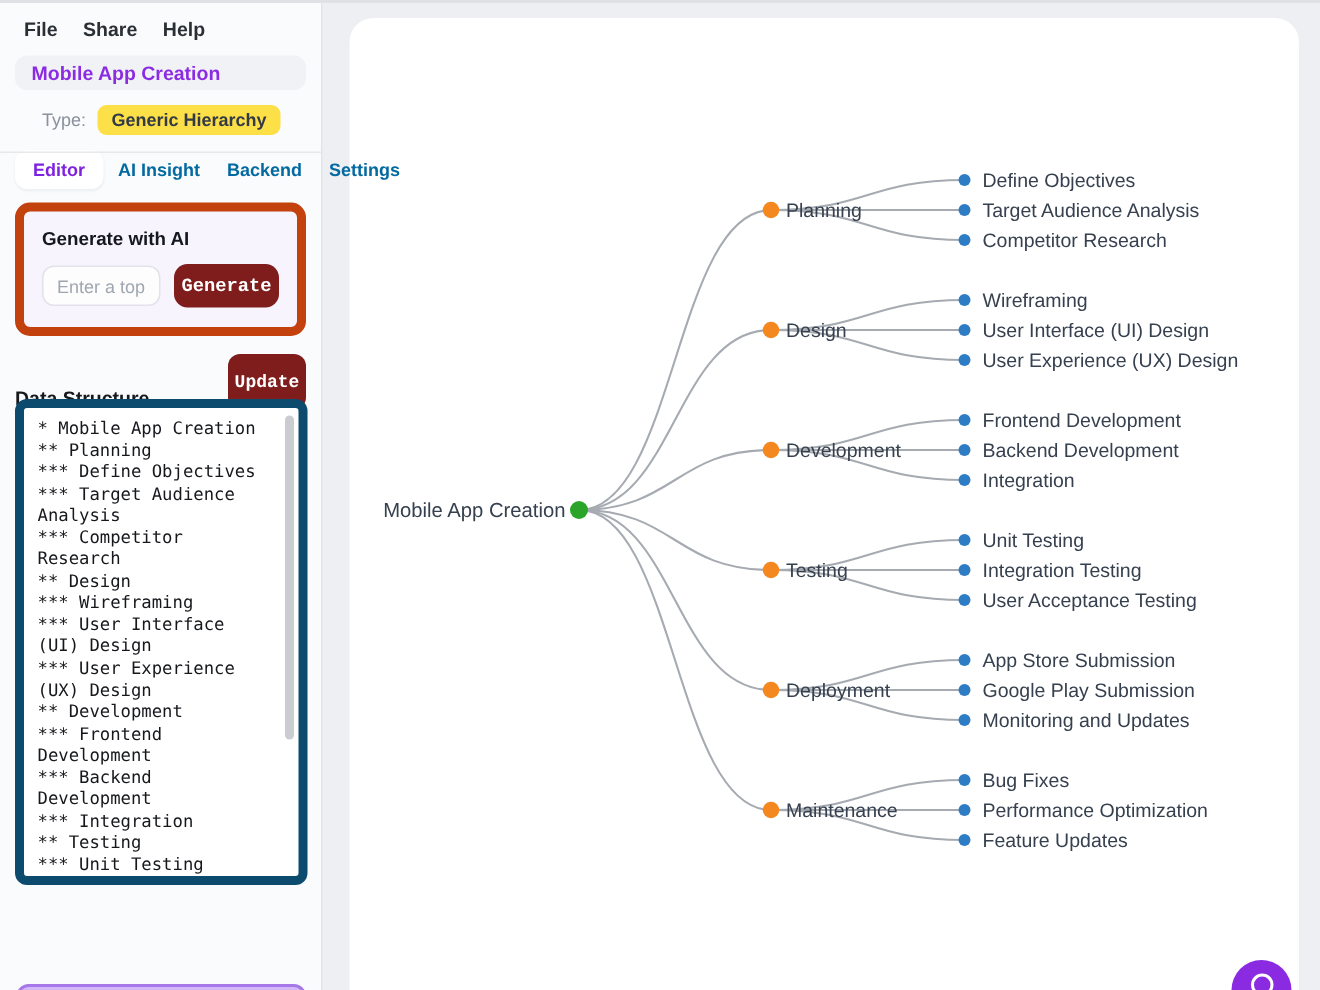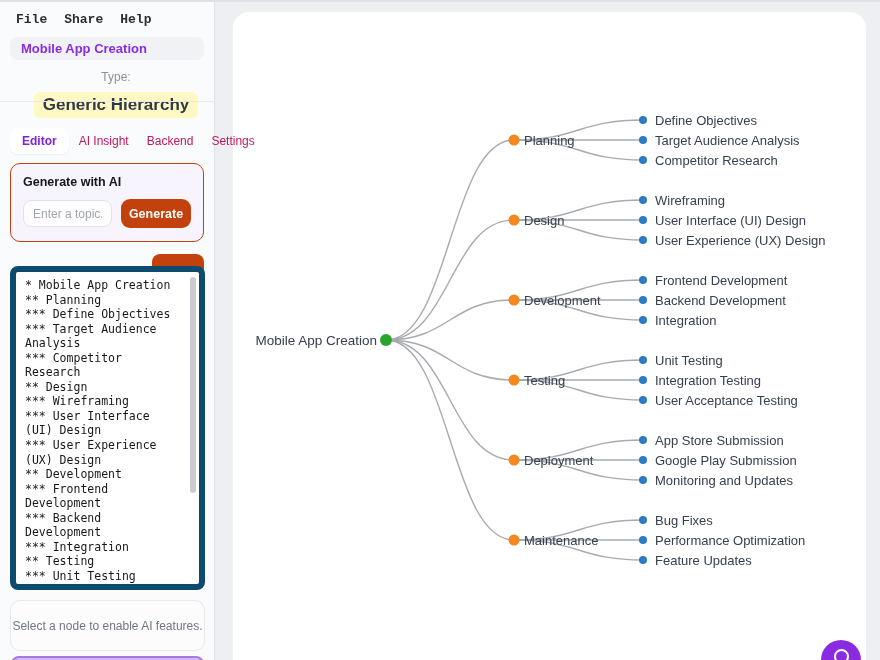--- a/index.html
+++ b/index.html
@@ -10,63 +10,63 @@
     position:relative;
     color:#1f2630;
   }
   .top-strip { position:absolute; top:0; left:0; width:880px; height:2px; background:#e0e1e4; z-index:50; }
 
   
   .sidebar {
     position:absolute; left:0; top:0; width:215px; height:660px;
     background:#fafbfc; border-right:1px solid #e0e2e5; z-index:10;
   }
-  .menubar { display:flex; gap:17px; padding:12px 0 0 16px;font-family:Liberation Mono, monospace; }
+  .menubar { display:flex; gap:17px; padding:12px 0 0 16px; }
   .menu-item { font-size:13px; font-weight:600; color:#2a2f36; cursor:default; }
 
   .title-box {
     margin:10px 10px 0 10px; background:#f1f2f5; border-radius:8px;
     padding:5px 11px; height:23px; display:flex; align-items:center;
   }
   .title-text { font-size:13px; font-weight:700; color:#8b2be2; white-space:nowrap; }
 
-  .type-row { display:flex; align-items:center; gap:8px; margin:10px 10px 0 28px;flex-direction:column; }
+  .type-row { display:flex; align-items:center; gap:8px; margin:10px 10px 0 28px; }
   .type-label { font-size:12px; color:#8a919c; }
   .type-pill {
-    background:#fef9c3; border-radius:6px; padding:3px 9px;
-    font-size:17px; font-weight:700; color:#323a45;
+    background:#fde047; border-radius:6px; padding:3px 9px;
+    font-size:12px; font-weight:700; color:#323a45;
   }
   .divider { position:absolute; left:0; width:215px; height:1px; background:#e7e8ea; }
   .divider.d1 { top:101px; }
 
   .tabs { display:flex; align-items:flex-start; gap:2px; padding:10px 2px 0 10px; }
-  .tab { font-size:12px; color:#be185d; padding:6px 8px; white-space:nowrap; }
+  .tab { font-size:12px; color:#0369a1; padding:6px 8px; white-space:nowrap;font-weight:bold; }
   .tab-active-wrap { display:flex; flex-direction:row; align-items:stretch; }
   .tab.active {
     background:#ffffff; border-radius:8px; color:#7e22e0; font-weight:700;
     box-shadow:0 1px 2px rgba(0,0,0,0.06); padding:6px 12px;
   }
   .tab-underline { height:3px; background:#7e22e0; border-radius:2px; margin-top:2px; }
 
   .gen-panel {
-    margin:9px 10px 0 10px; background:#f7f4fe; border:1px solid #c2410c;
+    margin:9px 10px 0 10px; background:#f7f4fe; border:6px solid #c2410c;
     border-radius:10px; padding:11px 12px 13px 12px;
   }
   .gen-heading { font-size:12.5px; font-weight:700; color:#15181d; }
   .gen-row { display:flex; gap:9px; margin-top:10px; align-items:center; }
   .gen-input {
     flex:1; min-width:0; height:27px; border:1px solid #e3e1e9; border-radius:8px;
     background:#fdfdfe; padding:0 9px; font-size:12px; color:#333;
     font-family:"Liberation Sans", sans-serif; outline:none;
   }
   .gen-input::placeholder { color:#a0a6b0; }
   .btn-purple {
-    background:#c2410c; color:#ffffff; border:none; border-radius:9px;
+    background:#7f1d1d; color:#ffffff; border:none; border-radius:9px;
     font-size:12.5px; font-weight:700; cursor:pointer;
-    font-family:Liberation Sans, sans-serif;
+    font-family:Liberation Mono, monospace;
   }
   .gen-btn { width:70px; height:29px; }
 
   .ds-row { display:flex; justify-content:space-between; align-items:flex-end; margin:12px 10px 0 10px; }
   .ds-heading { font-size:13px; font-weight:700; color:#15181d; }
   .ds-btn { width:52px; height:37px; border-radius:8px; font-size:12px; }
 
   .ds-box {
     position:absolute; left:10px; top:266px; width:195px; height:324px;
     background:#ffffff; border:6px solid #0c4a6e; border-radius:8px;
@@ -173,23 +173,20 @@
 *** Backend Development
 *** Integration
 ** Testing
 *** Unit Testing
 *** Integration Testing
 *** User Acceptance Testing
 ** Deployment</div>
     <div class="ds-scrollthumb"></div>
   </div>
 
-  <div class="hint-box">
-    <span class="hint-text">Select a node to enable AI features.</span>
-  </div>
 
   <div class="bottom-sliver"></div>
 </div>
 
 <div class="main-area">
   <div class="canvas">
     <svg id="mindmap-svg" width="633" height="648" viewBox="0 0 633 648">
         <path d="M153 328C217 328 217 128 281 128" fill="none" stroke="#a6aab1" stroke-width="1.4"></path>
         <path d="M281 128C345.5 128 345.5 108 410 108" fill="none" stroke="#a6aab1" stroke-width="1.4"></path>
         <path d="M281 128C345.5 128 345.5 128 410 128" fill="none" stroke="#a6aab1" stroke-width="1.4"></path>

